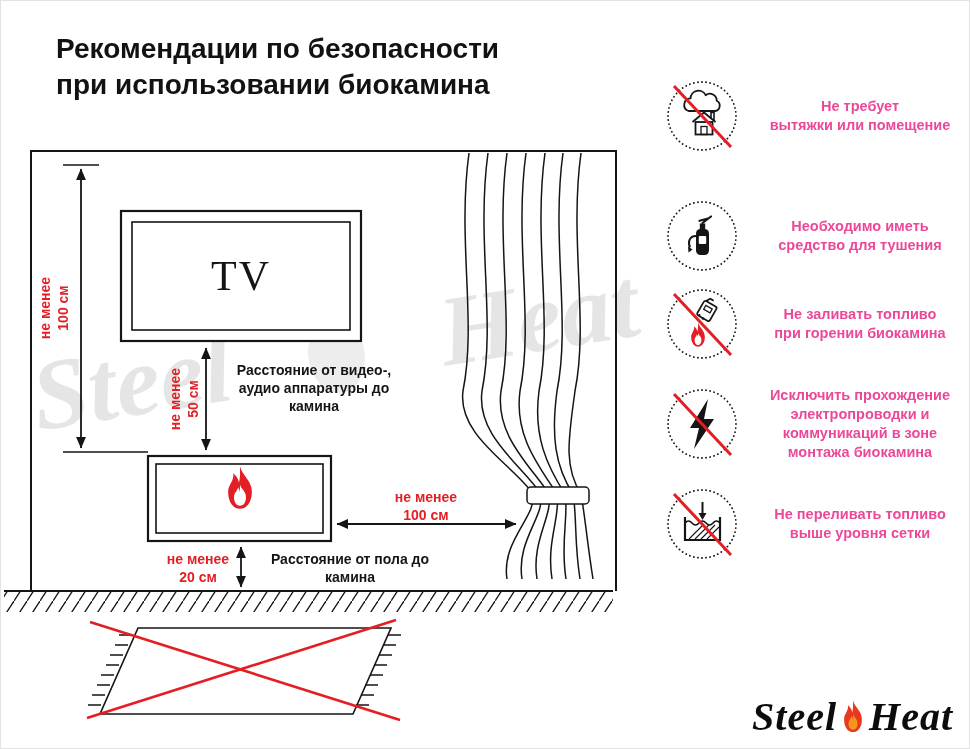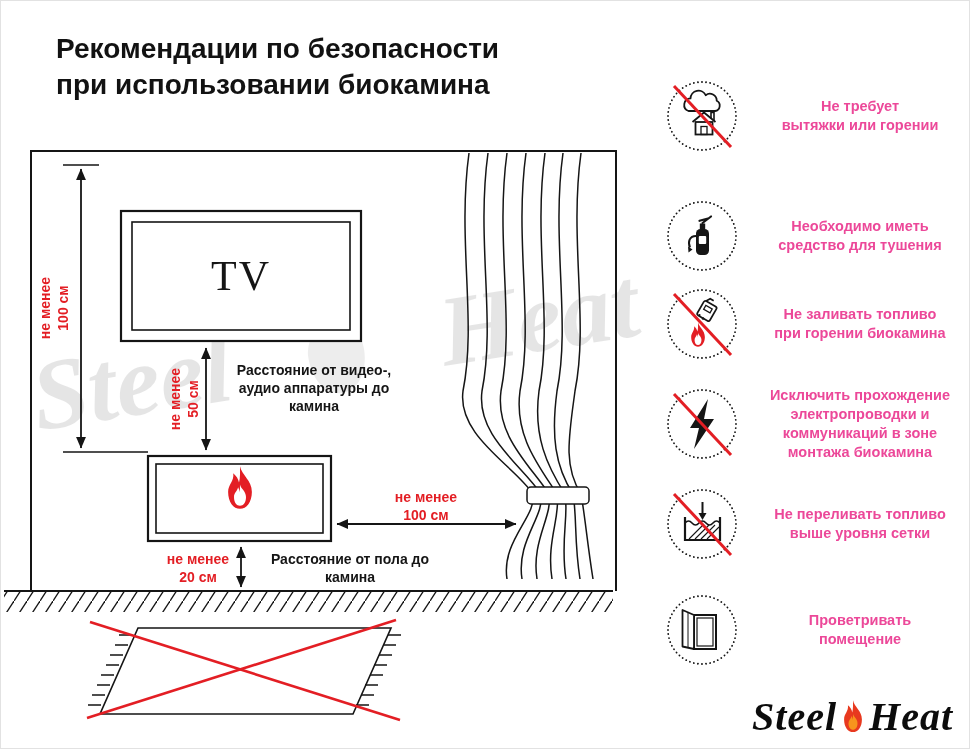--- a/index.html
+++ b/index.html
@@ -138,21 +138,21 @@
         <circle cx="39" cy="39" r="34" fill="none" stroke="#151515" stroke-width="1.8" stroke-dasharray="0.1 4" stroke-linecap="round"></circle>
         <path d="M25.5 34 a6.5 6.5 0 0 1 2 -12.6 a8 8 0 0 1 15.2 -3.2 a6.8 6.8 0 0 1 11 5.6 a5.4 5.4 0 0 1 -1.7 10.2 Z" fill="#fff" stroke="#151515" stroke-width="1.8" stroke-linejoin="round"></path>
         <path d="M48 41.5 V35.5 H51 V44" fill="none" stroke="#151515" stroke-width="1.6"></path>
         <path d="M29.5 45 L41 35.5 L52.5 45" fill="none" stroke="#151515" stroke-width="1.8" stroke-linejoin="round"></path>
         <rect x="32.5" y="45" width="17" height="12.5" fill="#fff" stroke="#151515" stroke-width="1.8"></rect>
         <rect x="38" y="49.5" width="6" height="8" fill="none" stroke="#151515" stroke-width="1.3"></rect>
         <line x1="11" y1="9" x2="68" y2="70" stroke="#e31e24" stroke-width="3"></line>
       </svg>
       <div class="txt">
         <div>Не требует</div>
-        <div>вытяжки или горении</div>
+        <div>вытяжки или помещение</div>
       </div>
     </div>
 
     <div class="rule r2">
       <svg class="icon" viewBox="0 0 78 78">
         <circle cx="39" cy="39" r="34" fill="none" stroke="#151515" stroke-width="1.8" stroke-dasharray="0.1 4" stroke-linecap="round"></circle>
         <path d="M33 39 C26.5 39 24.5 45 27 50.5" fill="none" stroke="#151515" stroke-width="2"></path>
         <path d="M25 49.5 L29.5 52.5 L25.5 55.5 Z" fill="#151515"></path>
         <rect x="33" y="32" width="13" height="26" rx="4.5" fill="#151515"></rect>
         <rect x="36.8" y="26.5" width="5.4" height="6" fill="#151515"></rect>
@@ -210,33 +210,20 @@
         <line x1="39.5" y1="17" x2="39.5" y2="29" stroke="#151515" stroke-width="2"></line>
         <polygon points="35.5,28 43.5,28 39.5,35" fill="#151515"></polygon>
         <line x1="11" y1="9" x2="68" y2="70" stroke="#e31e24" stroke-width="3"></line>
       </svg>
       <div class="txt">
         <div>Не переливать топливо</div>
         <div>выше уровня сетки</div>
       </div>
     </div>
 
-    <div class="rule r6">
-      <svg class="icon" viewBox="0 0 78 78">
-        <circle cx="39" cy="39" r="34" fill="none" stroke="#151515" stroke-width="1.8" stroke-dasharray="0.1 4" stroke-linecap="round"></circle>
-        <rect x="31" y="24" width="22" height="34" fill="#fff" stroke="#151515" stroke-width="2"></rect>
-        <rect x="34" y="27" width="16" height="28" fill="none" stroke="#151515" stroke-width="1.2"></rect>
-        <polygon points="31,24 19.5,19 19.5,55.5 31,58" fill="#fff" stroke="#151515" stroke-width="1.8" stroke-linejoin="round"></polygon>
-        <line x1="25" y1="21.5" x2="25" y2="56.5" stroke="#151515" stroke-width="1"></line>
-      </svg>
-      <div class="txt">
-        <div>Проветривать</div>
-        <div>помещение</div>
-      </div>
-    </div>
 
   </div>
 
   <div class="logo">
     <span>Steel</span>
     <svg viewBox="0 0 32 40" width="30" height="38">
       <path d="M16 1 C17.5 8.5 25.5 12 25.5 21.5 C25.5 29.5 21.3 35 16 35 C10.7 35 6.5 29.5 6.5 21.5 C6.5 15.5 11.5 12.8 10.6 6.5 C13.2 8.8 14.6 11 15.2 14 C16.3 10 16 5.5 16 1 Z" fill="#e8391f"></path>
       <path d="M16 15.5 C16.6 19 20.8 20.6 20.8 25.6 C20.8 30 18.7 32.6 16 32.6 C13.3 32.6 11.2 30 11.2 25.6 C11.2 22.3 13.9 20.8 14.5 17.8 C15.1 19 15.5 20.2 15.6 21.8 C16 19.6 16 17.6 16 15.5 Z" fill="#f7941d"></path>
     </svg>
     <span>Heat</span>

